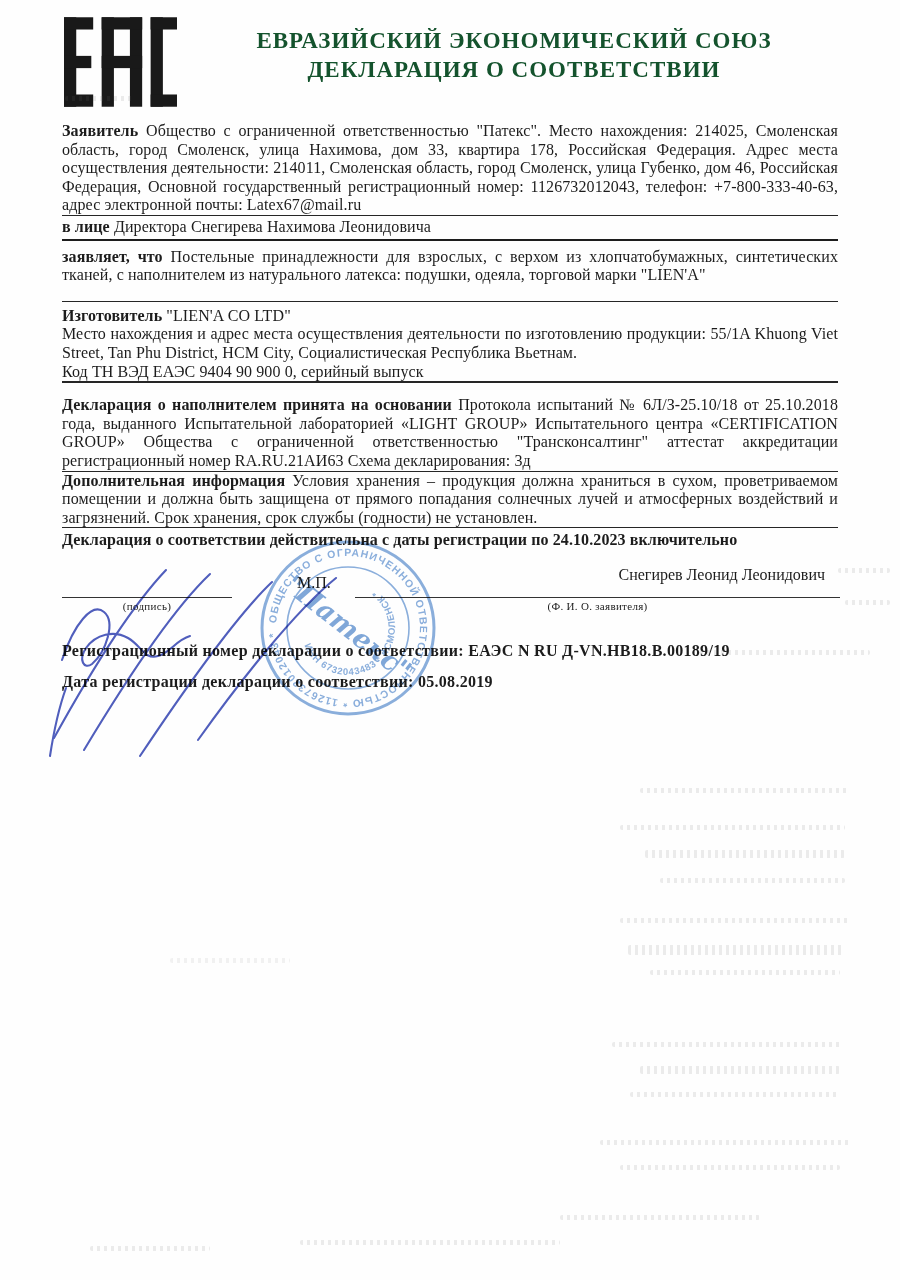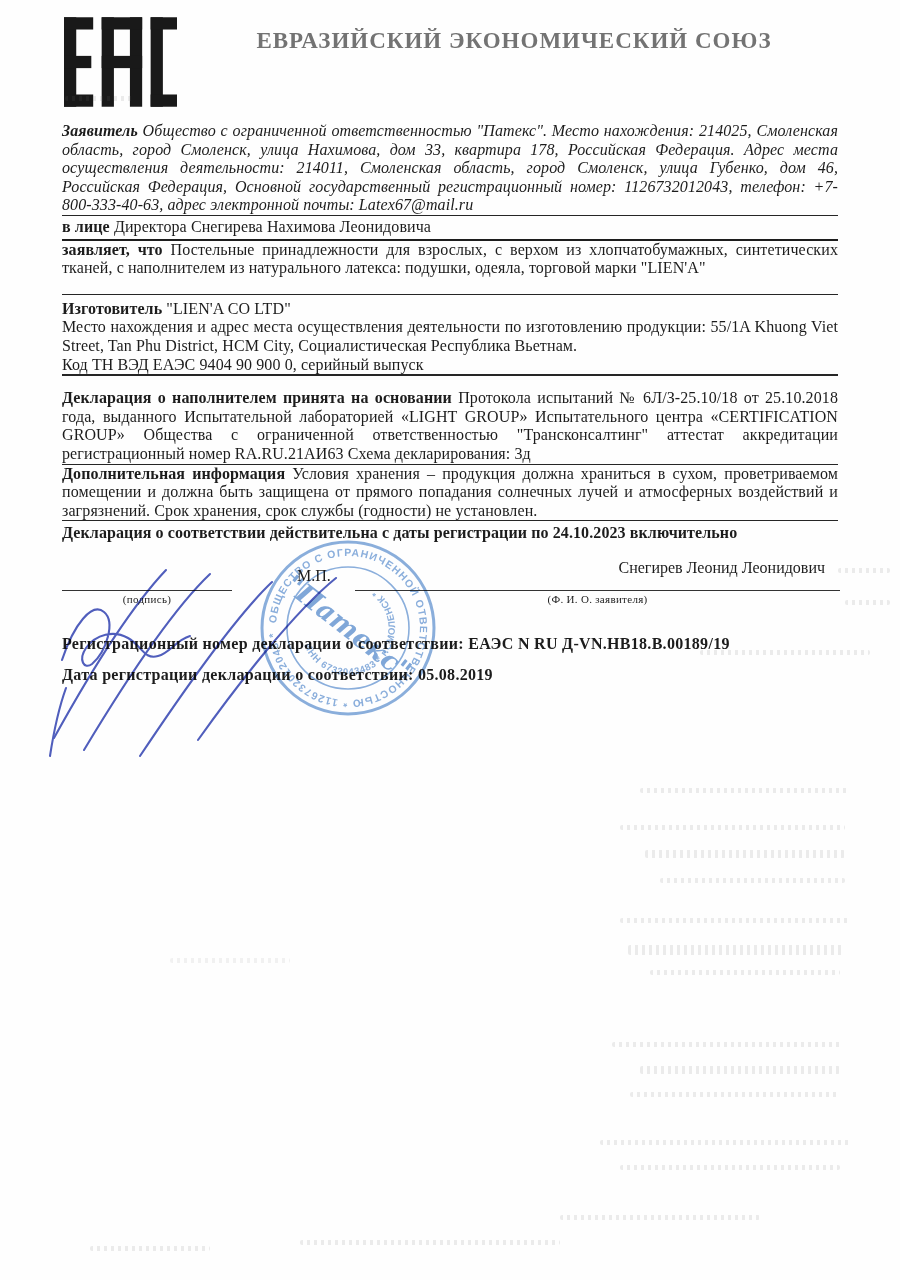--- a/index.html
+++ b/index.html
@@ -5,29 +5,29 @@
   html,body { margin:0; padding:0; background:#ffffff; }
   .page {
     position:relative; width:900px; height:1280px; background:#fefefe;
     font-family:"Liberation Serif", serif; color:#1c1c1c; overflow:hidden;
   }
   .doc { position:absolute; left:62px; top:0; width:776px; }
 
   .header { position:relative; height:106px; }
   .logo { position:absolute; left:2px; top:16px; }
   .title { margin-left:128px; padding-top:26px; text-align:center;
-           font-weight:bold; font-size:23px; line-height:29px; letter-spacing:1px; color:#737373; }
+           font-weight:bold; font-size:23px; line-height:29px; letter-spacing:1px; color:#14532d; }
 
   .para { text-align:justify; font-size:16px; line-height:18.6px; margin:0; letter-spacing:0.1px; }
   .b { font-weight:bold; }
   .rule  { border:none; border-top:1.5px solid #262626; margin:0; height:0; }
   .rule2 { border-top:2px solid #1d1d1d; }
 
-  .mt16 { margin-top:16px;font-style:italic; }  .mt13 { margin-top:13px; }
-  .mt11 { margin-top:0; }  .mt7  { }
+  .mt16 { margin-top:16px; }  .mt13 { margin-top:13px; }
+  .mt11 { margin-top:0; }  .mt7  { margin-top:7px; }
   .mt5  { margin-top:5px; }   .pv2  { padding:2px 0; }
   .pt3  { padding-top:3px; }
 
   .sig-zone { position:relative; height:92px; }
   .sig-line { position:absolute; border-top:1.3px solid #333; height:0; }
   .caption  { font-size:11px; letter-spacing:0.3px; color:#222; }
   .mp { position:absolute; left:235px; top:24px; font-size:16px; }
   .name-wrap { position:absolute; left:278px; top:16px; width:485px; text-align:right; font-size:16px; }
   .sig-caption-left { position:absolute; left:30px; top:50px; width:110px; text-align:center; }
   .name-caption { position:absolute; left:293px; top:50px; width:485px; text-align:center; }
@@ -60,20 +60,21 @@
             <rect x="70" y="0" width="13" height="95"></rect>
           <rect x="40" y="0" width="43" height="13"></rect>
             <rect x="40" y="41" width="43" height="13"></rect>
           <rect x="92" y="0" width="13" height="95"></rect>
             <rect x="92" y="0" width="28" height="13"></rect>
           <rect x="92" y="82" width="28" height="13"></rect>
         </g>
       </svg>
       <div class="title">
         <div>ЕВРАЗИЙСКИЙ ЭКОНОМИЧЕСКИЙ СОЮЗ</div>
+        <div>ДЕКЛАРАЦИЯ О СООТВЕТСТВИИ</div>
       </div>
     </div>
 
     <p class="para mt16"><b>Заявитель</b> <span>Общество с ограниченной ответственностью "Патекс". Место нахождения: 214025, Смоленская область, город Смоленск, улица Нахимова, дом 33, квартира 178, Российская Федерация. Адрес места осуществления деятельности: 214011, Смоленская область, город Смоленск, улица Губенко, дом 46, Российская Федерация, Основной государственный регистрационный номер: 1126732012043, телефон: +7-800-333-40-63, адрес электронной почты: Latex67@mail.ru</span></p>
     <hr class="rule">
     <p class="para pv2"><b>в лице</b> <span>Директора Снегирева Нахимова Леонидовича</span></p>
     <hr class="rule rule2">
 
     <p class="para mt7"><b>заявляет, что</b> <span>Постельные принадлежности для взрослых, с верхом из хлопчатобумажных, синтетических тканей, с наполнителем из натурального латекса: подушки, одеяла, торговой марки "LIEN'A"</span></p>
     <hr class="rule mt16">

